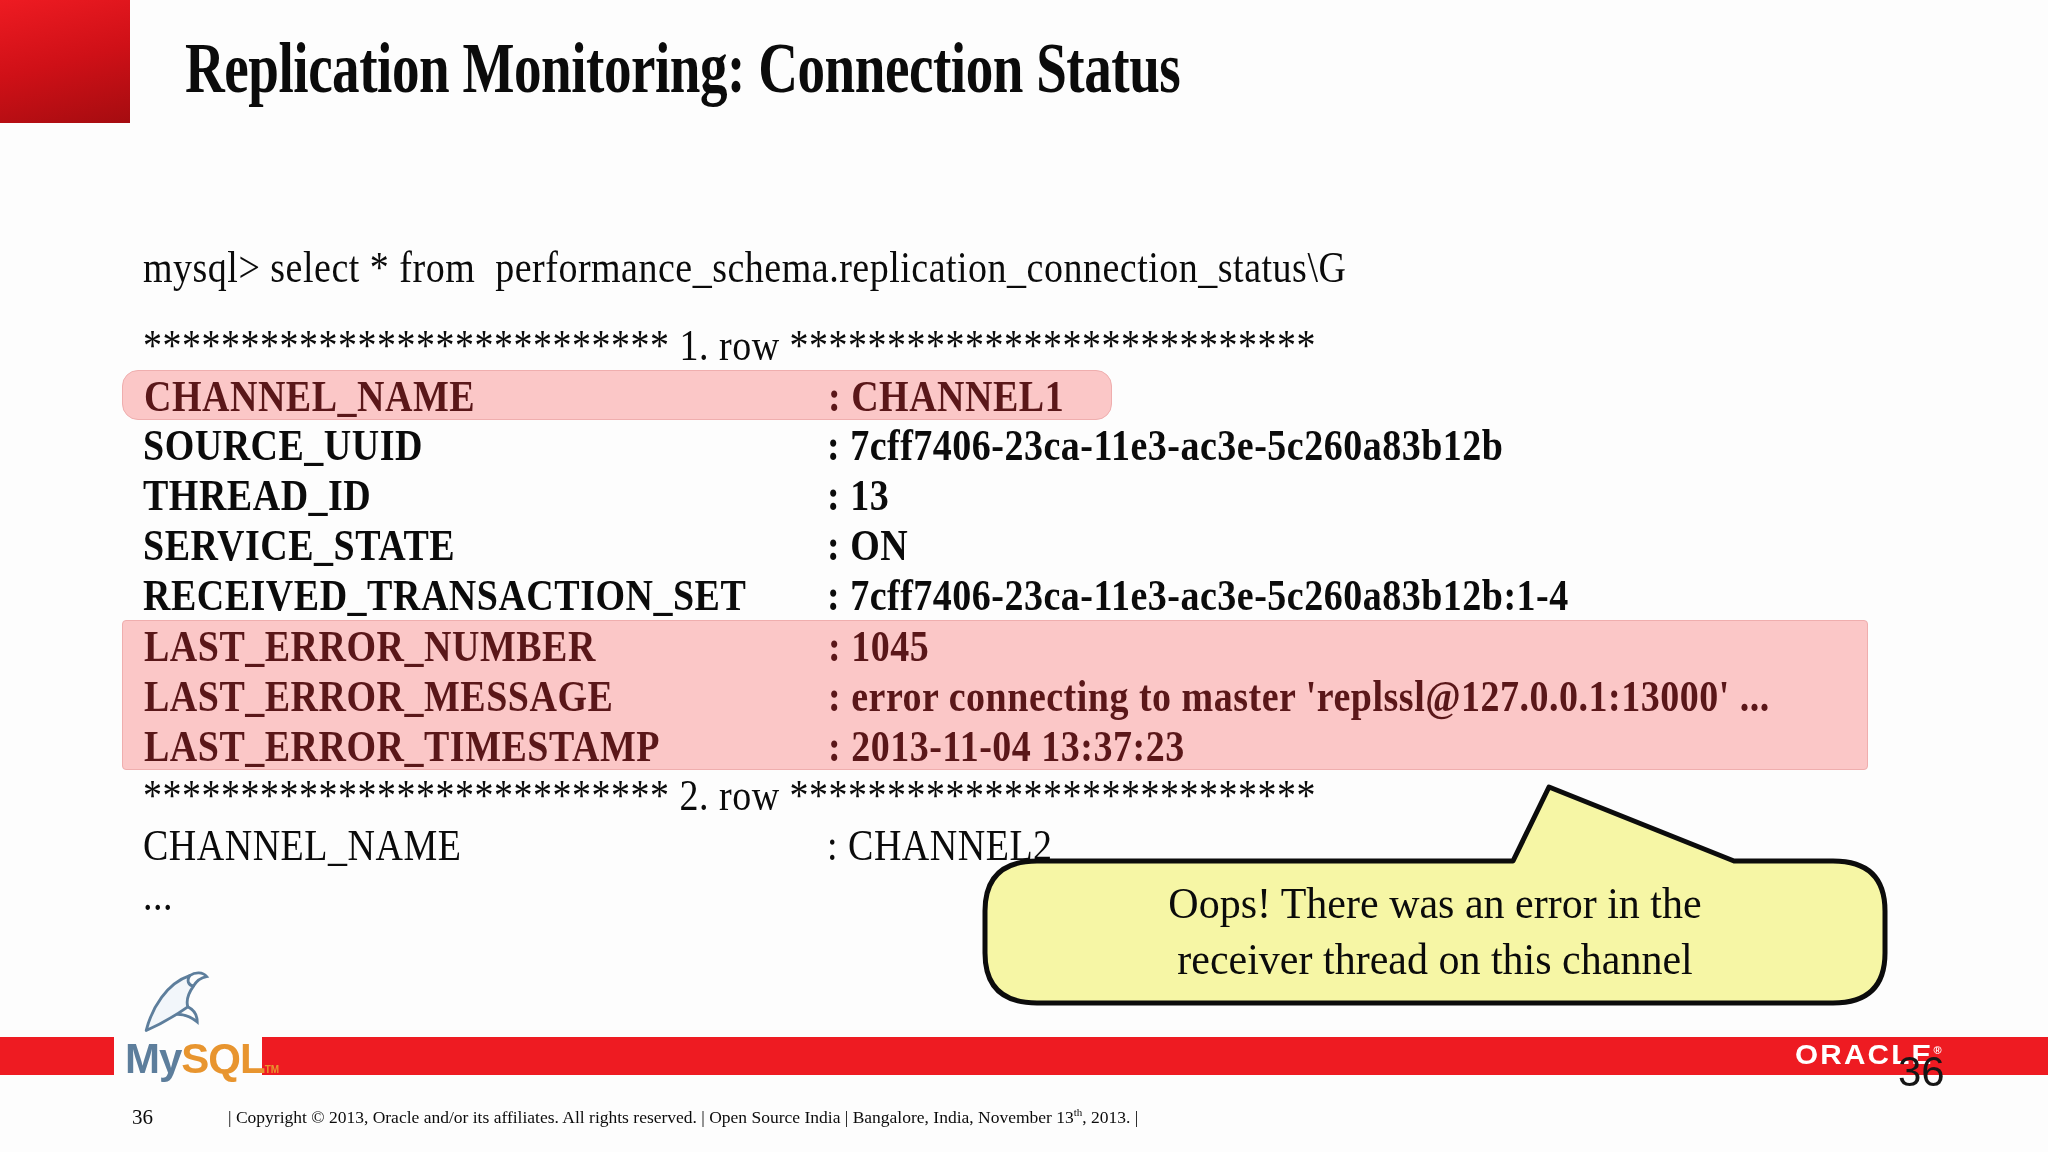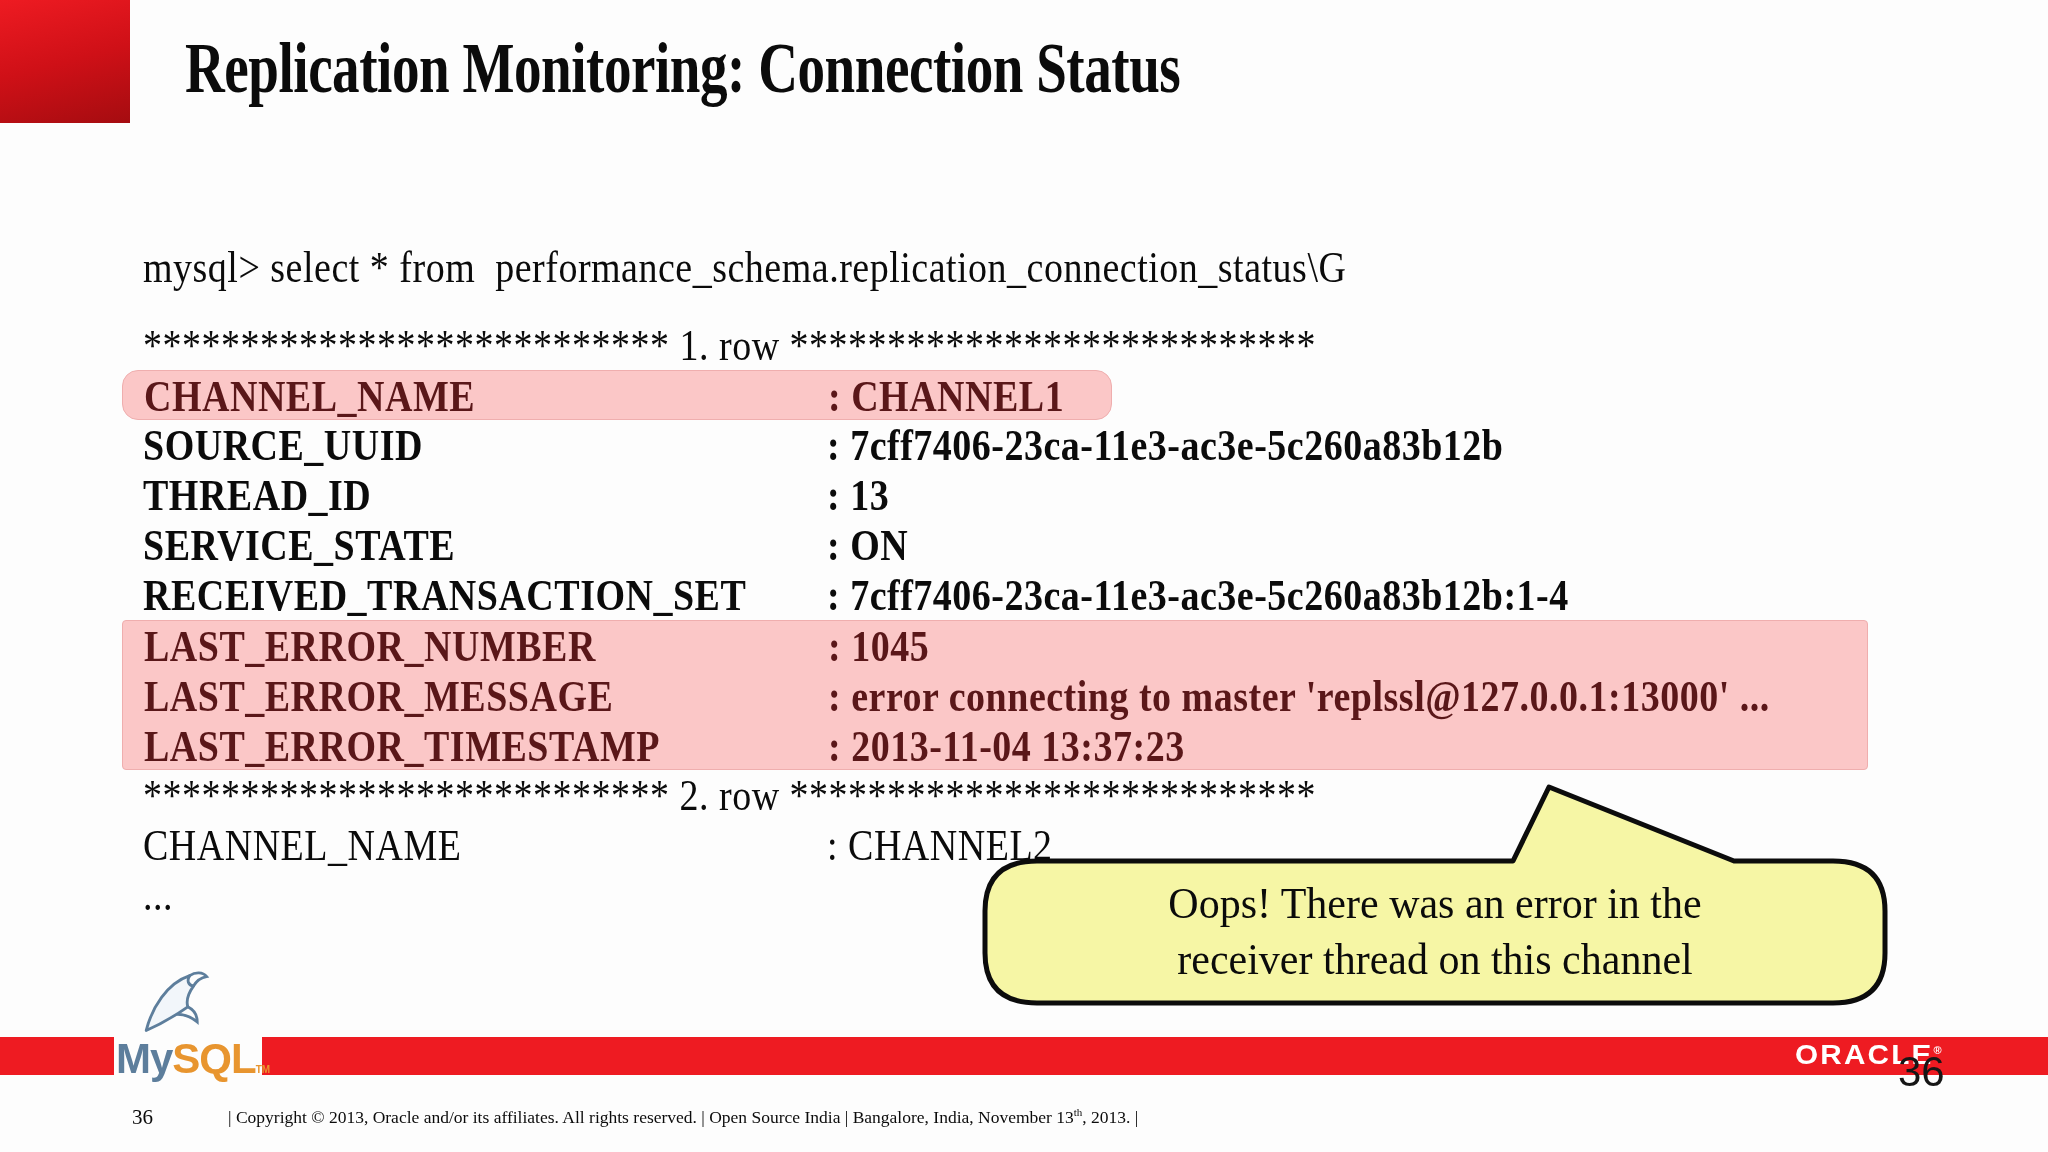--- a/index.html
+++ b/index.html
@@ -44,21 +44,21 @@
   .callout-text{
     position:absolute;left:985px;top:864px;width:900px;height:136px;z-index:6;
     display:flex;flex-direction:column;align-items:center;justify-content:center;
     font-size:42px;line-height:53px;transform:scaleY(1.06);
   }
   
   .footer-bar{position:absolute;left:0;top:1037px;width:2048px;height:38px;background:#ee1b22;z-index:1;}
   .logo-gap{position:absolute;left:114px;top:1033px;width:148px;height:46px;background:#fdfdfd;z-index:2;}
   .dolphin{position:absolute;left:136px;top:970px;width:96px;height:68px;z-index:3;}
   .mysql-text{
-    position:absolute;left:116px;top:1035px;z-index:3;
+    position:absolute;left:125px;top:1035px;z-index:3;
     font-family:"Liberation Sans",sans-serif;font-weight:700;font-size:42px;letter-spacing:-1px;
   }
   .mysql-my{color:#5d7e9c;}
   .mysql-sql{color:#e8952f;}
   .mysql-tm{font-size:10px;color:#e8952f;letter-spacing:0;}
   .oracle{
     position:absolute;left:1795px;top:1040px;z-index:3;color:#ffffff;
     font-family:"Liberation Sans",sans-serif;font-weight:700;font-size:27px;letter-spacing:2px;
     transform:scaleX(1.1);transform-origin:0 0;white-space:nowrap;
   }

